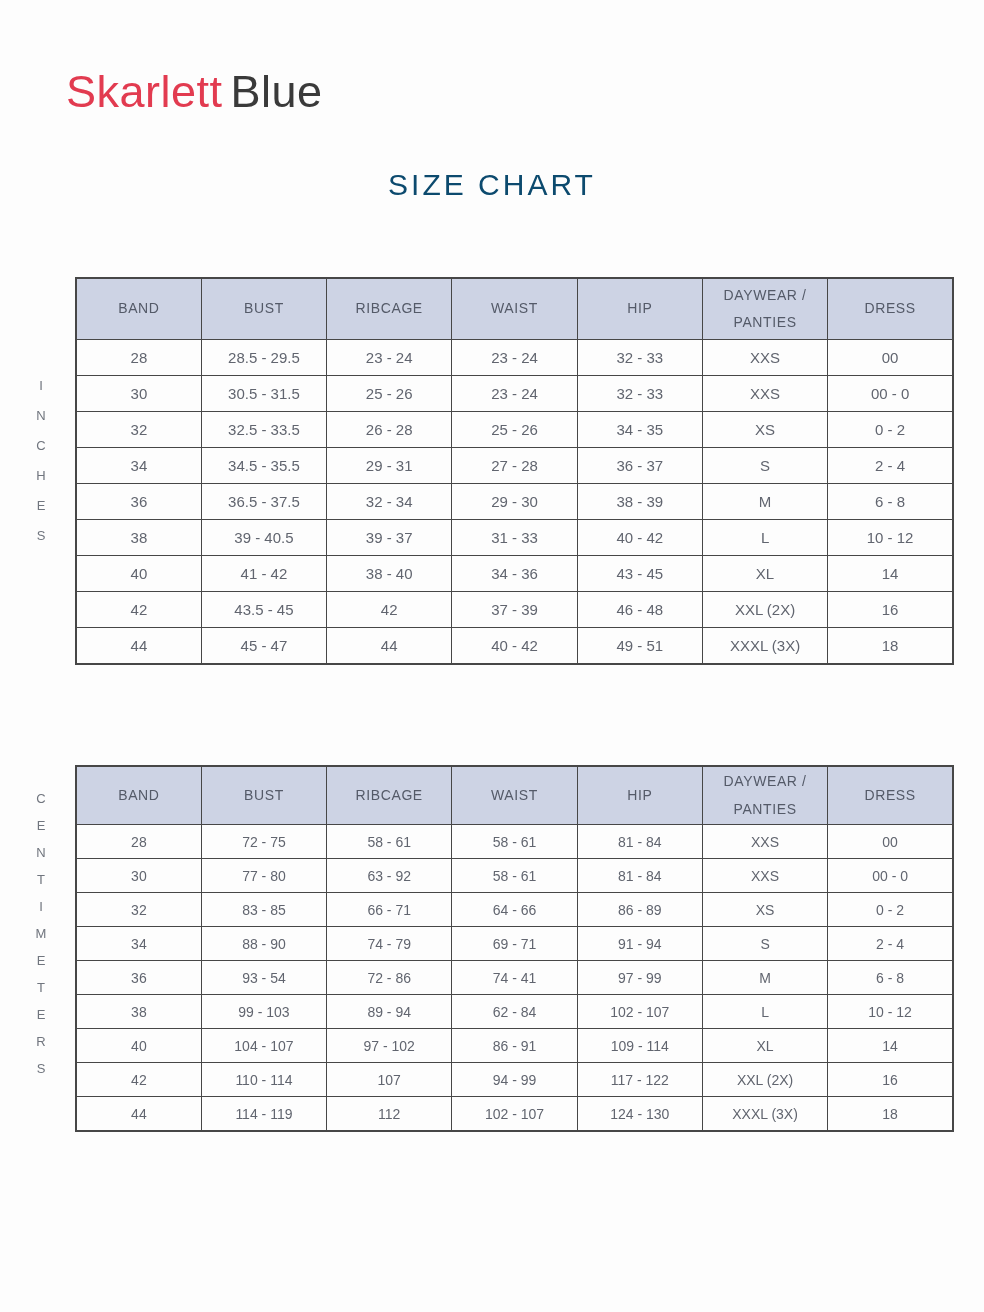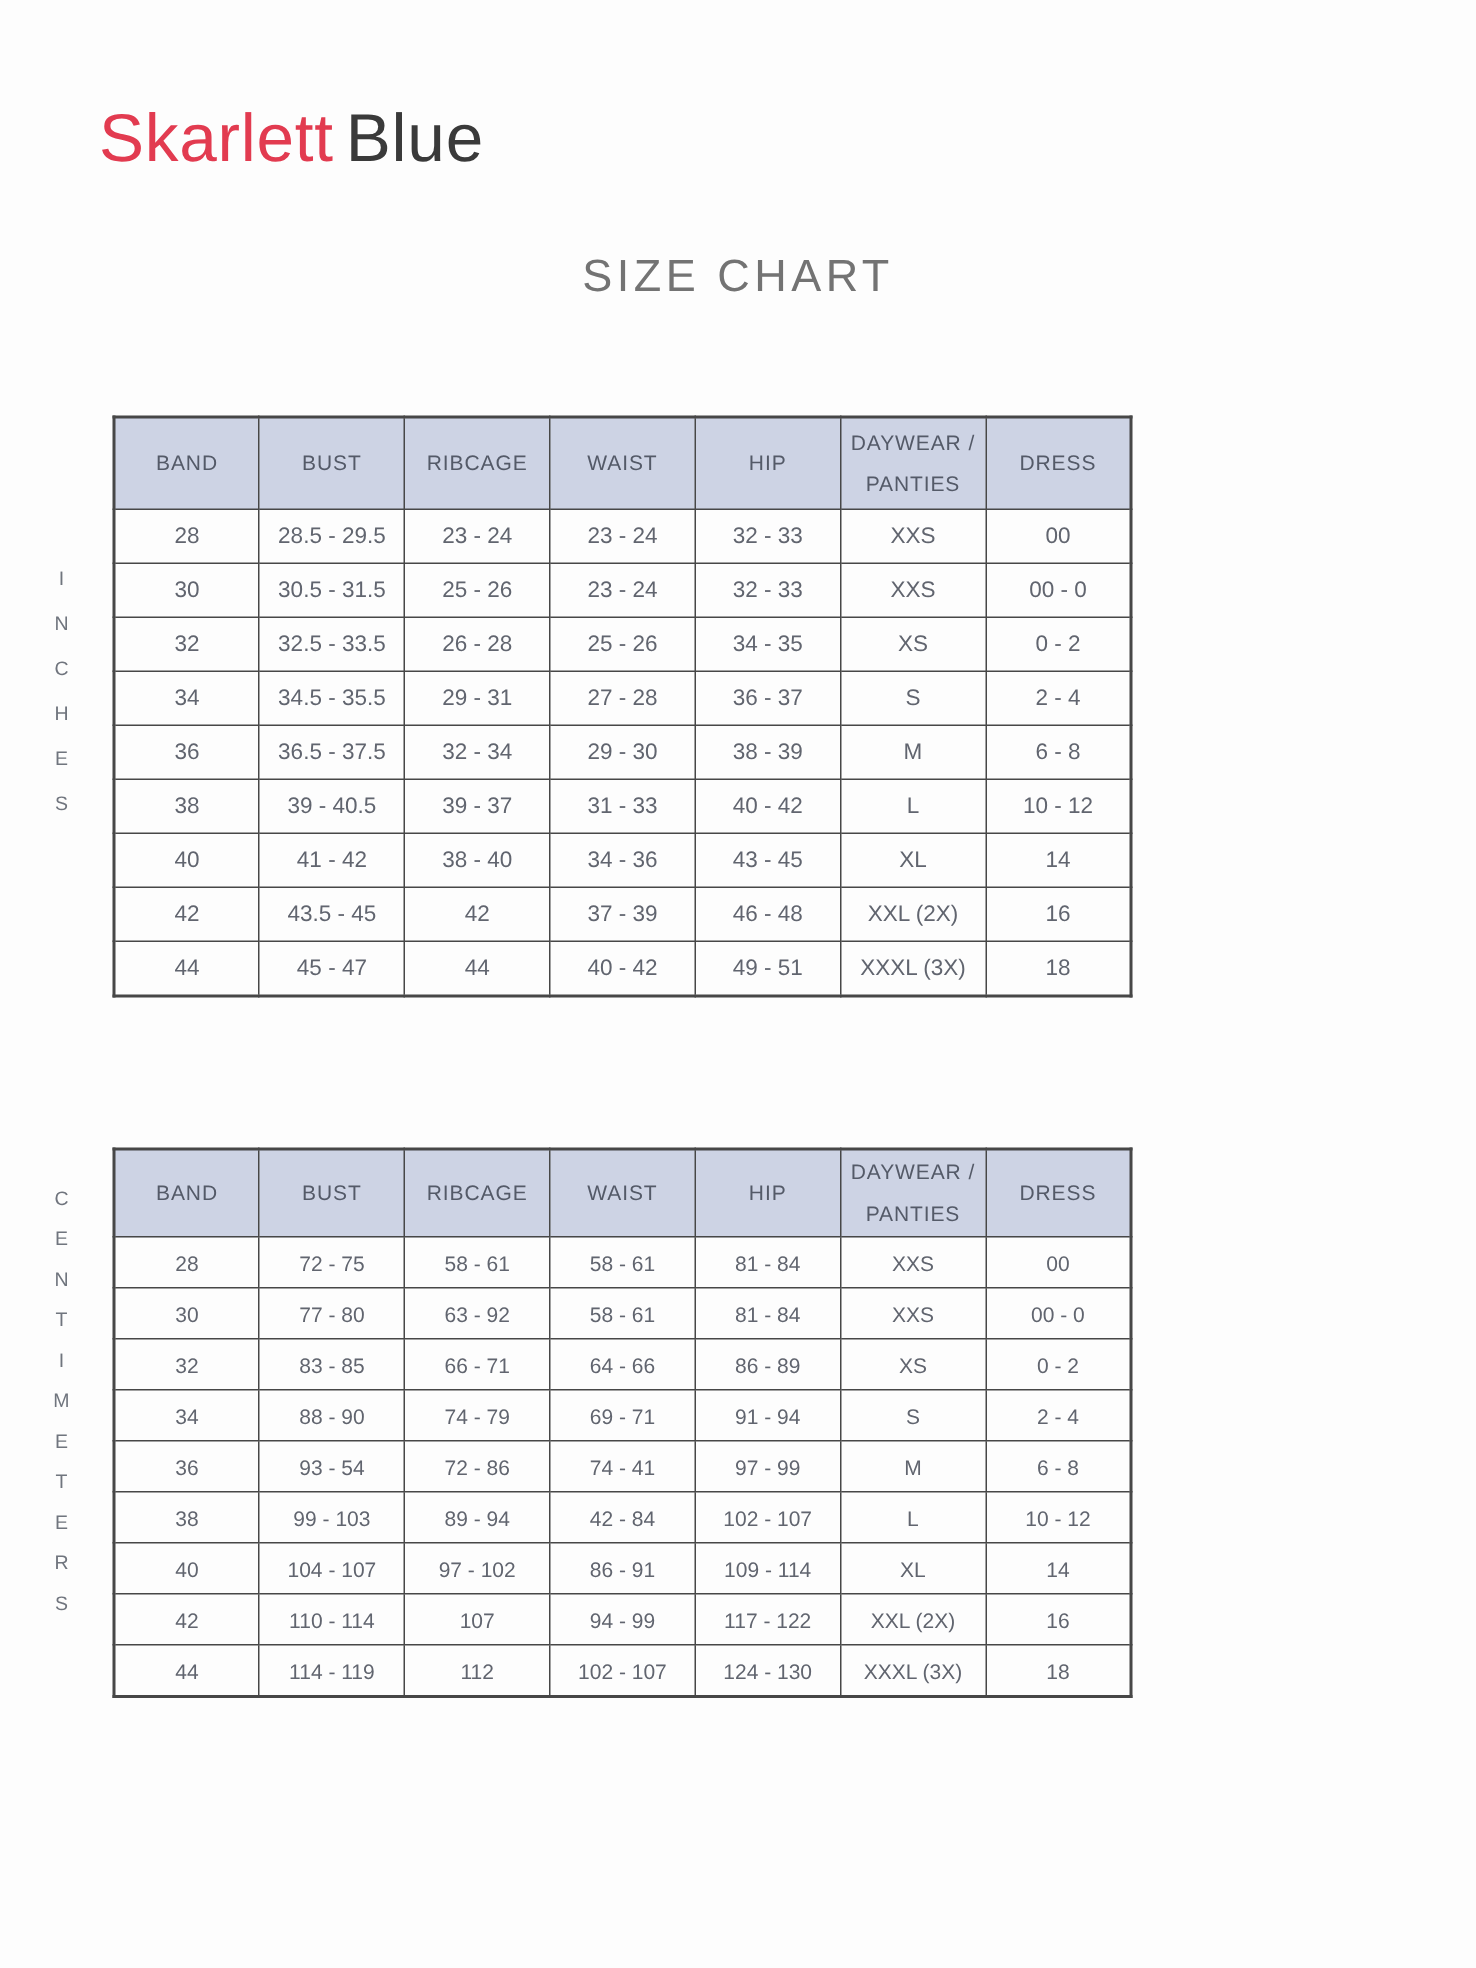--- a/index.html
+++ b/index.html
@@ -16,35 +16,35 @@
     font-size: 45px; font-weight: 400; letter-spacing: 0.5px;
     white-space: nowrap;
   }
   .logo-primary { color: var(--logo-primary, #e23b50); }
   .logo-secondary { color: var(--logo-secondary, #3a3a3a); margin-left: 8px; margin-top: 28px; }
 
   .title {
     position: absolute; left: 0; top: 168px; width: 100%;
     margin: 0; text-align: center;
     font-size: 30px; font-weight: 400; letter-spacing: 3px;
-    color: #737373;
+    color: #0c4a6e;
   }
 
   .unit-label {
     position: absolute; left: 31px; width: 20px;
     color: #70757e; font-size: 13px; letter-spacing: 0;
   }
   .unit-label .unit-letter { display: block; text-align: center; }
   .unit-inches { top: 371px; }
   .unit-inches .unit-letter { line-height: 30px; }
   .unit-cm { top: 785px; }
   .unit-cm .unit-letter { line-height: 27px; }
 
   table.size-table {
-    position: absolute; left: 75px; width: 680px;
+    position: absolute; left: 75px; width: 879px;
     border-collapse: collapse; table-layout: fixed;
     border: 2px solid var(--border-color, #474747);
   }
   table.size-table th, table.size-table td {
     border: 1px solid var(--border-color, #474747);
     text-align: center; vertical-align: middle;
     font-weight: 400;
   }
   table.size-table th {
     background: var(--header-bg, #cdd3e4);
@@ -247,21 +247,21 @@
         <td>72 - 86</td>
         <td>74 - 41</td>
         <td>97 - 99</td>
         <td>M</td>
         <td>6 - 8</td>
       </tr>
       <tr>
         <td>38</td>
         <td>99 - 103</td>
         <td>89 - 94</td>
-        <td>42 - 84</td>
+        <td>62 - 84</td>
         <td>102 - 107</td>
         <td>L</td>
         <td>10 - 12</td>
       </tr>
       <tr>
         <td>40</td>
         <td>104 - 107</td>
         <td>97 - 102</td>
         <td>86 - 91</td>
         <td>109 - 114</td>

